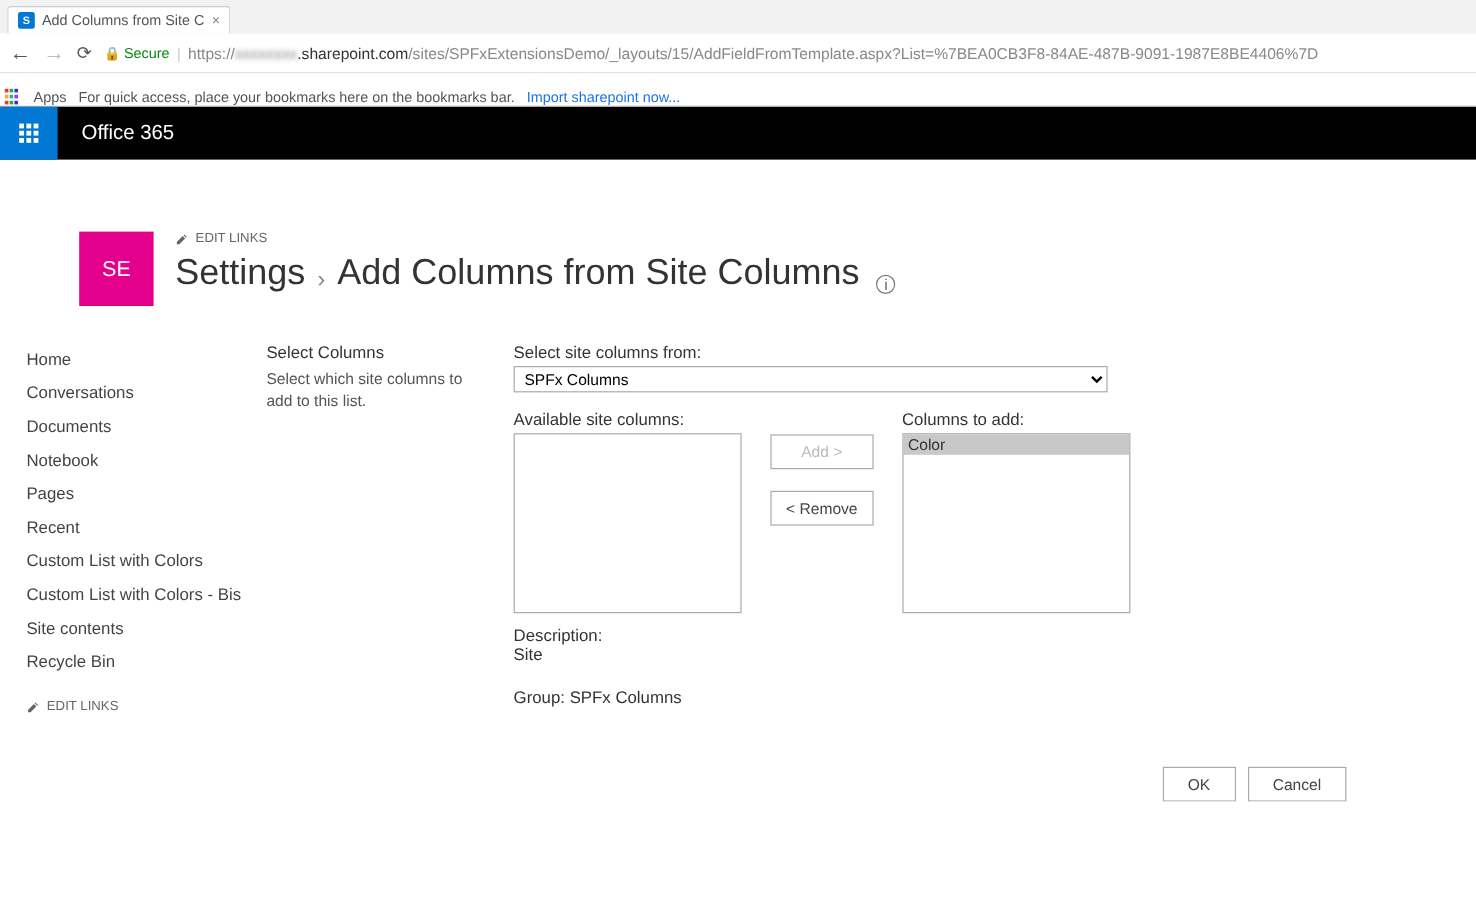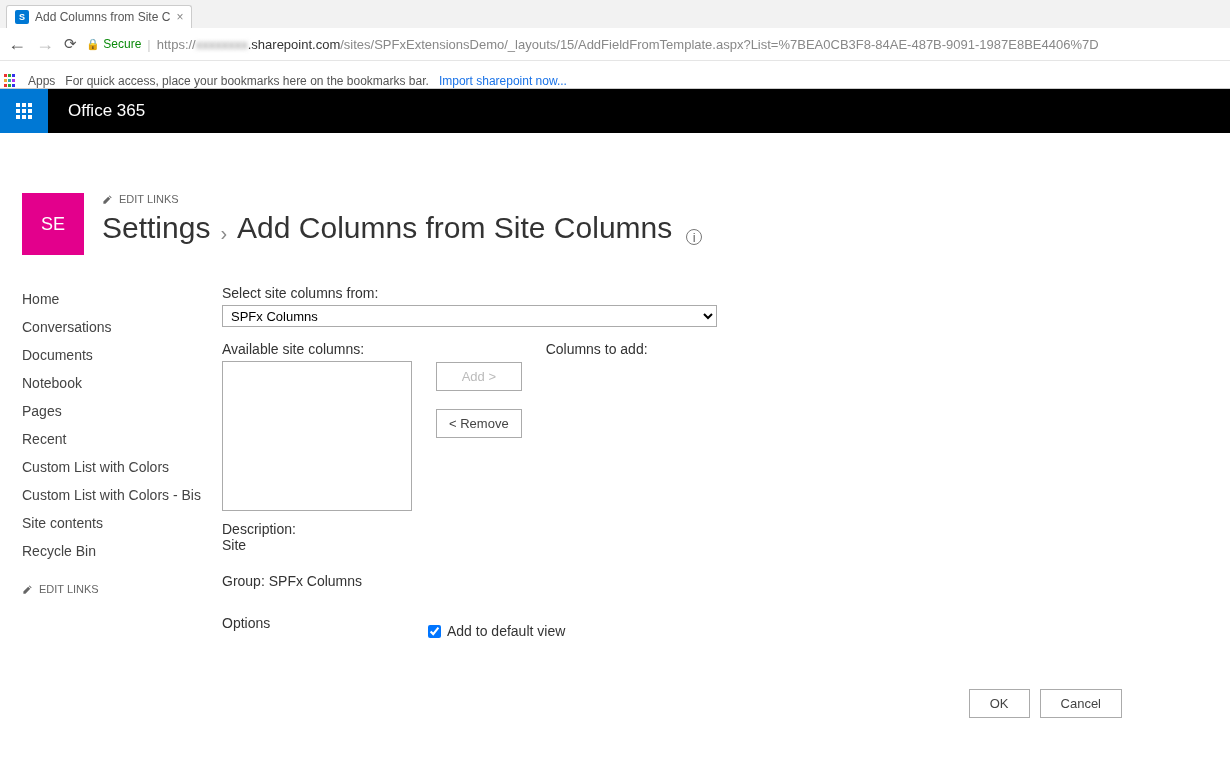--- a/index.html
+++ b/index.html
@@ -29,21 +29,21 @@
   
   .suite-bar { display: flex; align-items: center; height: 44px; background: #000; color: #fff; }
   .waffle { width: 48px; height: 44px; background: #0078d4; display: flex; align-items: center; justify-content: center; }
   .waffle-grid { display: grid; grid-template-columns: repeat(3, 4px); grid-auto-rows: 4px; gap: 2px; }
   .waffle-grid span { background: #fff; }
   .suite-title { font-size: 17px; font-weight: 400; margin-left: 20px; }
   
   
   .page { padding: 60px 0 0 22px; }
   .header-row { display: flex; align-items: flex-start; gap: 18px; }
-  .site-logo { width: 62px; height: 62px; background: #e3008c; color: #fff; display: flex; align-items: center; justify-content: center; font-size: 18px; font-weight: 400; }
+  .site-logo { width: 62px; height: 62px; background: #e3008c; color: #fff; display: flex; align-items: center; justify-content: center; font-size: 18px; font-weight: 400; margin-left: 44px; }
   .header-text { flex: 1; }
   .edit-links { display: flex; align-items: center; gap: 6px; color: #666; font-size: 11px; margin-bottom: 6px; }
   .edit-links svg { width: 11px; height: 11px; fill: #666; }
   .page-title { font-size: 30px; font-weight: 300; color: #333; display: flex; align-items: flex-end; gap: 10px; }
   .page-title .crumb-sep { color: #888; font-size: 20px; }
   .help-icon { font-size: 13px; border: 1px solid #777; border-radius: 50%; width: 16px; height: 16px; display: inline-flex; align-items: center; justify-content: center; color: #666; margin-left: 4px; }
   
   .content { display: flex; margin-top: 30px; }
   .leftnav { width: 200px; padding-right: 20px; }
   .leftnav-item { display: block; padding: 6px 0; color: #444; font-size: 14px; }
@@ -173,62 +173,58 @@
         <svg viewBox="0 0 16 16">
             <path d="M2 11l7-7 3 3-7 7H2v-3zM10 3l1-1 3 3-1 1-3-3z"></path>
           </svg>
         <span>EDIT LINKS</span>
       </div>
     </div>
 
     <div class="main">
 
       <div class="section-row">
+        <div class="section-label">
+          <div class="section-label-title">Select Columns</div>
+          <div class="section-label-desc">Select which site columns to add to this list.</div>
+        </div>
         <div class="section-body">
           <div class="field-label">Select site columns from:</div>
           <select class="dropdown">
             <option>SPFx Columns</option>
           </select>
 
           <div class="picker">
             <div class="picker-col">
               <div class="field-label">Available site columns:</div>
               <div class="listbox"></div>
             </div>
             <div class="picker-btns">
               <button class="picker-btn disabled">Add &gt;</button>
               <button class="picker-btn">&lt; Remove</button>
             </div>
             <div class="picker-col">
               <div class="field-label">Columns to add:</div>
+              <div class="listbox">
+                <div class="listbox-item selected">Color</div>
+              </div>
             </div>
           </div>
 
           <div class="desc-block">
             <div>Description:</div>
             <div>Site</div>
           </div>
           <div class="group-block">
             <span>Group:</span>
             <span>SPFx Columns</span>
           </div>
         </div>
       </div>
 
-      <div class="section-row">
-        <div class="section-label">
-          <div class="section-label-title">Options</div>
-        </div>
-        <div class="section-body">
-          <label class="checkbox-row">
-            <input type="checkbox" checked="" style="">
-            <span>Add to default view</span>
-          </label>
-        </div>
-      </div>
 
       <div class="footer-btns">
         <button class="footer-btn">OK</button>
         <button class="footer-btn">Cancel</button>
       </div>
     </div>
   </div>
 
 </div>
 

